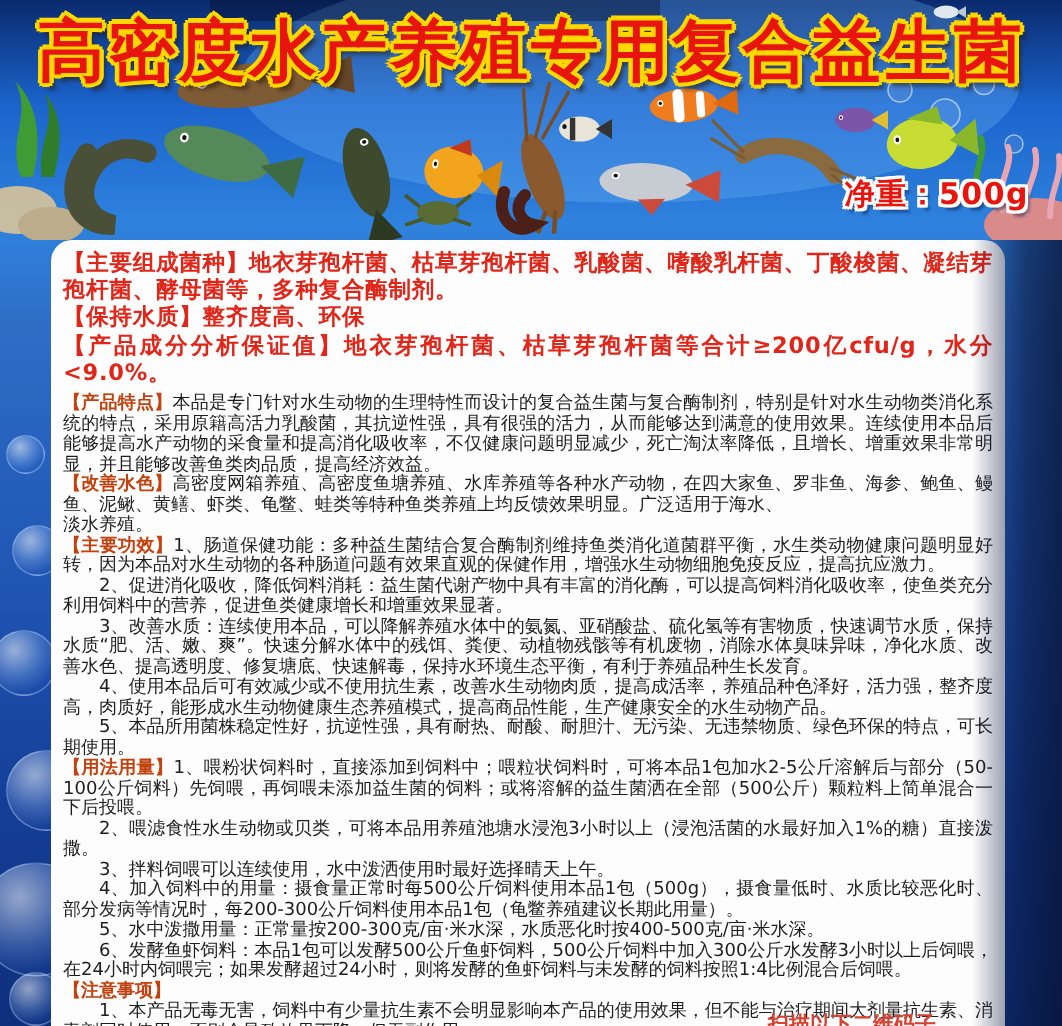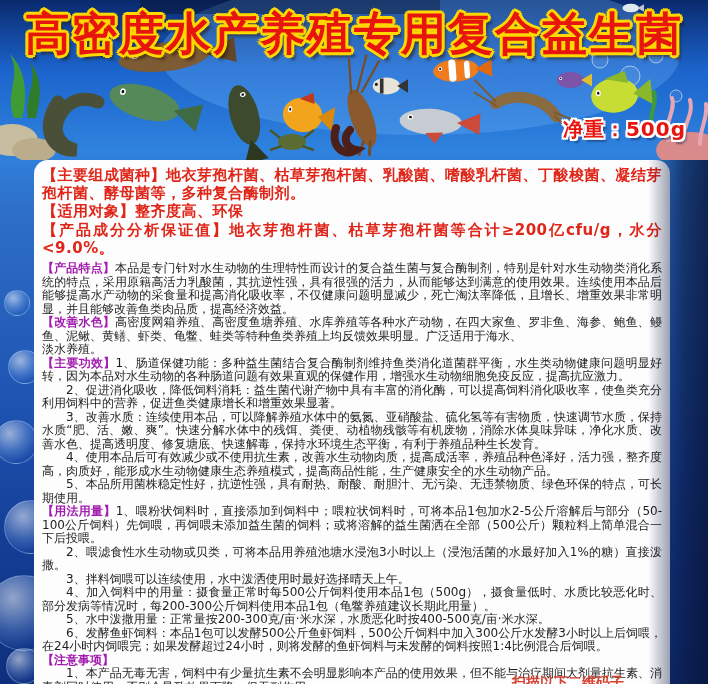--- a/index.html
+++ b/index.html
@@ -20,21 +20,21 @@
                     4px 5px 3px rgba(40,20,0,.55);}
   .net{position:absolute;top:116px;right:22px;font-size:20px;font-weight:bold;color:#e8150f;
         letter-spacing:1px;
         text-shadow:-2px -2px 0 #fff,2px -2px 0 #fff,-2px 2px 0 #fff,2px 2px 0 #fff,
                     0 -2px 0 #fff,0 2px 0 #fff,-2px 0 0 #fff,2px 0 0 #fff,3px 4px 2px rgba(10,20,60,.5);}
   .panel{position:absolute;left:34px;top:160px;width:636px;height:524px;background:#fdfdfd;
         border-radius:14px 14px 0 0;padding:6px 8px 0 8px;box-sizing:border-box;overflow:hidden;}
   .panel p{margin:0;text-align:justify;}
   .red-block{color:#e02519;font-size:15px;line-height:18.2px;font-weight:bold;letter-spacing:.5px;}
   .body{color:#1d1d1d;font-size:12px;line-height:13.5px;}
-  .hd{color:#a21caf;font-weight:bold;}
+  .hd{color:#c2410c;font-weight:bold;}
   .ind{text-indent:2em;}
   .gap{margin-top:5px !important;}
   .qr{position:absolute;left:512px;top:674px;font-size:14px;font-weight:bold;color:#d8402f;white-space:nowrap;}
   .bub{position:absolute;border-radius:50%;
         background:radial-gradient(circle at 35% 30%,rgba(255,255,255,.55),rgba(170,205,255,.25) 45%,rgba(40,90,190,.12) 72%);
         border:1px solid rgba(200,225,255,.35);}
 </style>
 </head>
 <body>
 
@@ -173,21 +173,21 @@
         <path d="M668,140 C664,120 676,112 672,98 M684,142 C682,124 694,116 690,100 M700,144 C700,126 708,120 706,104" stroke="#e8a6b4" stroke-width="4" fill="none" stroke-linecap="round"></path>
         <path d="M652,128 C648,112 658,104 654,92" stroke="#3f9c35" stroke-width="4" fill="none" stroke-linecap="round"></path>
       </g>
     </svg>
     <div class="title">高密度水产养殖专用复合益生菌</div>
     <div class="net">净重：500g</div>
   </div>
 
   <div class="panel">
     <p class="red-block"><span class="hd2">【主要组成菌种】</span><span>地衣芽孢杆菌、枯草芽孢杆菌、乳酸菌、嗜酸乳杆菌、丁酸梭菌、凝结芽孢杆菌、酵母菌等，多种复合酶制剂。</span></p>
-    <p class="red-block"><span>【适用对象】</span><span>整齐度高、环保</span></p>
+    <p class="red-block"><span>【保持水质】</span><span>整齐度高、环保</span></p>
     <p class="red-block"><span>【产品成分分析保证值】</span><span>地衣芽孢杆菌、枯草芽孢杆菌等合计≥200亿cfu/g，水分&lt;9.0%。</span></p>
 
     <p class="body gap"><span class="hd">【产品特点】</span><span>本品是专门针对水生动物的生理特性而设计的复合益生菌与复合酶制剂，特别是针对水生动物类消化系统的特点，采用原籍高活力乳酸菌，其抗逆性强，具有很强的活力，从而能够达到满意的使用效果。连续使用本品后能够提高水产动物的采食量和提高消化吸收率，不仅健康问题明显减少，死亡淘汰率降低，且增长、增重效果非常明显，并且能够改善鱼类肉品质，提高经济效益。</span></p>
     <p class="body"><span class="hd">【改善水色】</span><span>高密度网箱养殖、高密度鱼塘养殖、水库养殖等各种水产动物，在四大家鱼、罗非鱼、海参、鲍鱼、鳗鱼、泥鳅、黄鳝、虾类、龟鳖、蛙类等特种鱼类养殖上均反馈效果明显。广泛适用于海水、</span></p>
     <p class="body">淡水养殖。</p>
 
     <p class="body"><span class="hd">【主要功效】</span><span>1、肠道保健功能：多种益生菌结合复合酶制剂维持鱼类消化道菌群平衡，水生类动物健康问题明显好转，因为本品对水生动物的各种肠道问题有效果直观的保健作用，增强水生动物细胞免疫反应，提高抗应激力。</span></p>
     <p class="body ind">2、促进消化吸收，降低饲料消耗：益生菌代谢产物中具有丰富的消化酶，可以提高饲料消化吸收率，使鱼类充分利用饲料中的营养，促进鱼类健康增长和增重效果显著。</p>
     <p class="body ind">3、改善水质：连续使用本品，可以降解养殖水体中的氨氮、亚硝酸盐、硫化氢等有害物质，快速调节水质，保持水质“肥、活、嫩、爽”。快速分解水体中的残饵、粪便、动植物残骸等有机废物，消除水体臭味异味，净化水质、改善水色、提高透明度、修复塘底、快速解毒，保持水环境生态平衡，有利于养殖品种生长发育。</p>
     <p class="body ind">4、使用本品后可有效减少或不使用抗生素，改善水生动物肉质，提高成活率，养殖品种色泽好，活力强，整齐度高，肉质好，能形成水生动物健康生态养殖模式，提高商品性能，生产健康安全的水生动物产品。</p>

